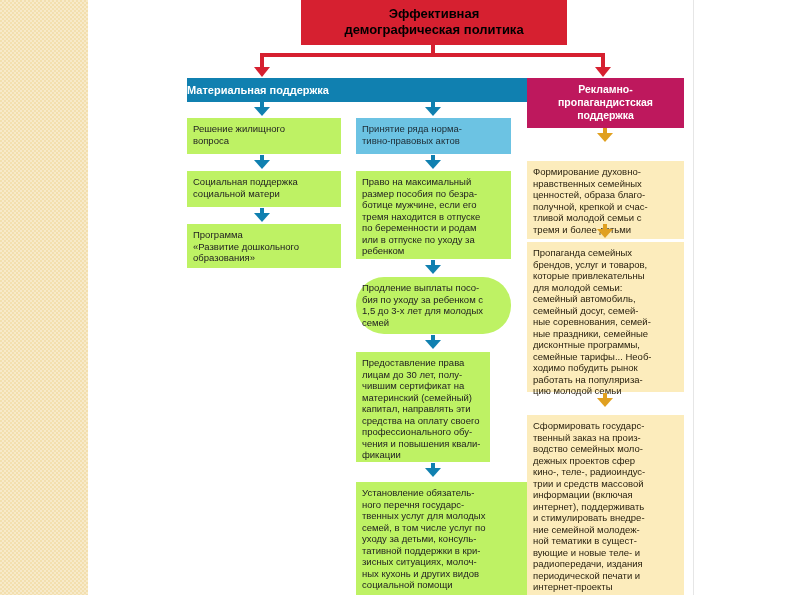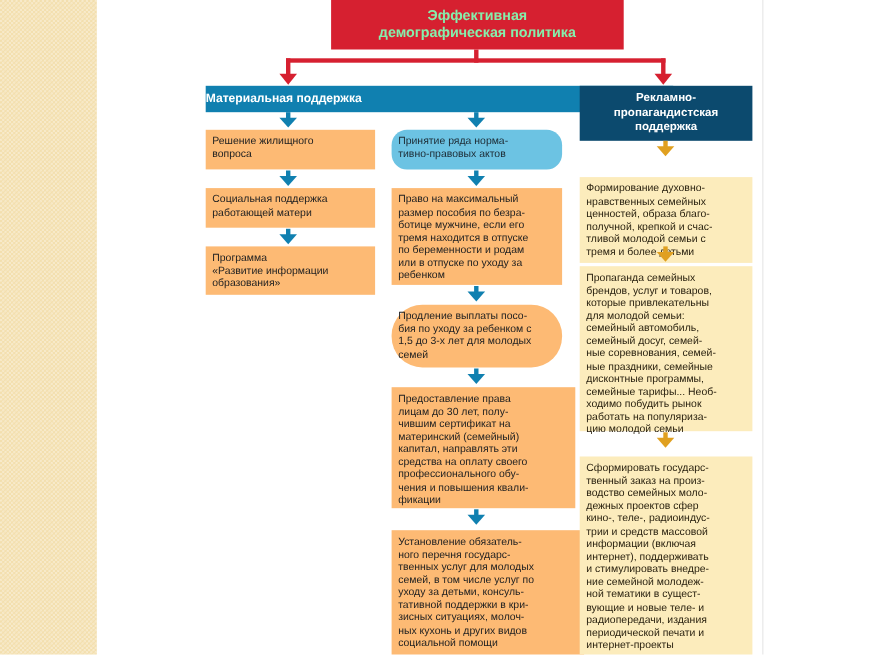--- a/index.html
+++ b/index.html
@@ -14,34 +14,34 @@
     background-image:
       linear-gradient(45deg, rgba(255,255,255,0.35) 25%, transparent 25%, transparent 75%, rgba(255,255,255,0.35) 75%),
       linear-gradient(45deg, rgba(255,255,255,0.35) 25%, transparent 25%, transparent 75%, rgba(255,255,255,0.35) 75%);
     background-size:4px 4px;
     background-position:0 0, 2px 2px;
   }
   .vline { position:absolute; left:693px; top:0; width:1px; height:595px; background:#e6e6e6; }
   .box { position:absolute; box-sizing:border-box; }
   .title-box {
     left:301px; top:0; width:266px; height:45px; background:#d62030;
-    color:#86efac; font-weight:bold; font-size:13px; line-height:16px;
+    color:#000000; font-weight:bold; font-size:13px; line-height:16px;
     text-align:center; padding-top:6px;
   }
   .hdr-blue {
     left:187px; top:78px; width:425px; height:24px; background:#1080b0;
     color:#fff; font-weight:bold; font-size:11px; text-align:left; line-height:24px;
   }
   .hdr-orange {
-    left:527px; top:78px; width:157px; height:50px; background:#0c4a6e;
+    left:527px; top:78px; width:157px; height:50px; background:#be185d;
     color:#fff; font-weight:bold; font-size:10.5px; text-align:center; line-height:13px;
     padding-top:5px;
   }
-  .lb { background:#fdba74; color:#222; font-size:9.5px; line-height:11.5px; padding:5px 6px; }
-  .mb { background:#6cc3e3; color:#1c2a33; font-size:9.5px; line-height:11.5px; padding:5px 6px;border-radius:14px; }
+  .lb { background:#bef264; color:#222; font-size:9.5px; line-height:11.5px; padding:5px 6px; }
+  .mb { background:#6cc3e3; color:#1c2a33; font-size:9.5px; line-height:11.5px; padding:5px 6px; }
   .yb { background:#fcecbc; color:#2a2210; font-size:9.5px; line-height:11.5px; padding:5px 6px; }
   .txt { white-space:pre-line; }
   .line { position:absolute; }
   .arrow { position:absolute; width:0; height:0; border-left:8px solid transparent; border-right:8px solid transparent; }
   .stem { position:absolute; width:4px; }
 </style>
 </head>
 <body>
 
 <div class="sidebar"></div>
@@ -66,25 +66,25 @@
 <div class="stem" style="left:260px;top:102px;height:6px;background:#1080b0;"></div>
 <div class="arrow" style="left:254px;top:107px;border-top:9px solid #1080b0;"></div>
 <div class="stem" style="left:431px;top:102px;height:6px;background:#1080b0;"></div>
 <div class="arrow" style="left:425px;top:107px;border-top:9px solid #1080b0;"></div>
 
 <div class="box lb txt" style="left:187px;top:118px;width:154px;height:36px;">Решение жилищного
 вопроса</div>
 <div class="stem" style="left:260px;top:155px;height:6px;background:#1080b0;"></div>
 <div class="arrow" style="left:254px;top:160px;border-top:9px solid #1080b0;"></div>
 <div class="box lb txt" style="left:187px;top:171px;width:154px;height:36px;">Социальная поддержка
-работающей матери</div>
+социальной матери</div>
 <div class="stem" style="left:260px;top:208px;height:6px;background:#1080b0;"></div>
 <div class="arrow" style="left:254px;top:213px;border-top:9px solid #1080b0;"></div>
 <div class="box lb txt" style="left:187px;top:224px;width:154px;height:44px;">Программа
-«Развитие информации
+«Развитие дошкольного
 образования»</div>
 
 <div class="box mb txt" style="left:356px;top:118px;width:155px;height:36px;">Принятие ряда норма-
 тивно-правовых актов</div>
 <div class="stem" style="left:431px;top:155px;height:6px;background:#1080b0;"></div>
 <div class="arrow" style="left:425px;top:160px;border-top:9px solid #1080b0;"></div>
 <div class="box lb txt" style="left:356px;top:171px;width:155px;height:88px;">Право на максимальный
 размер пособия по безра-
 ботице мужчине, если его
 тремя находится в отпуске
@@ -92,21 +92,21 @@
 или в отпуске по уходу за
 ребенком</div>
 <div class="stem" style="left:431px;top:260px;height:6px;background:#1080b0;"></div>
 <div class="arrow" style="left:425px;top:265px;border-top:9px solid #1080b0;"></div>
 <div class="box lb txt" style="left:356px;top:277px;width:155px;height:57px;border-radius:28px;">Продление выплаты посо-
 бия по уходу за ребенком с
 1,5 до 3-х лет для молодых
 семей</div>
 <div class="stem" style="left:431px;top:335px;height:6px;background:#1080b0;"></div>
 <div class="arrow" style="left:425px;top:340px;border-top:9px solid #1080b0;"></div>
-<div class="box lb txt" style="left:356px;top:352px;width:167px;height:110px;">Предоставление права
+<div class="box lb txt" style="left:356px;top:352px;width:134px;height:110px;">Предоставление права
 лицам до 30 лет, полу-
 чившим сертификат на
 материнский (семейный)
 капитал, направлять эти
 средства на оплату своего
 профессионального обу-
 чения и повышения квали-
 фикации</div>
 <div class="stem" style="left:431px;top:463px;height:6px;background:#1080b0;"></div>
 <div class="arrow" style="left:425px;top:468px;border-top:9px solid #1080b0;"></div>

